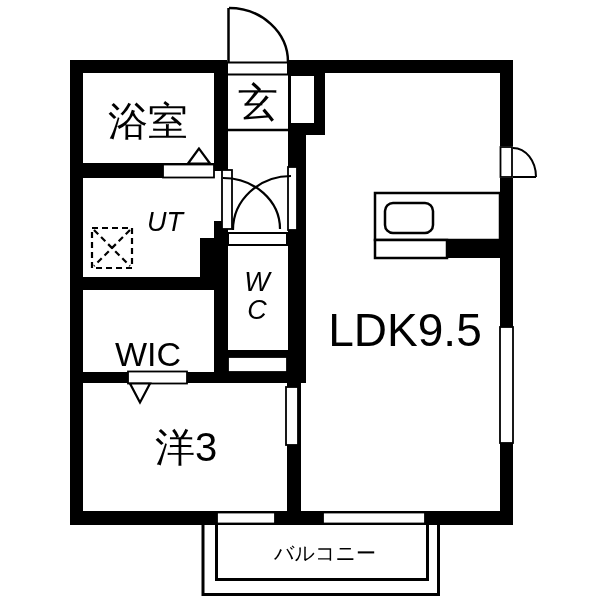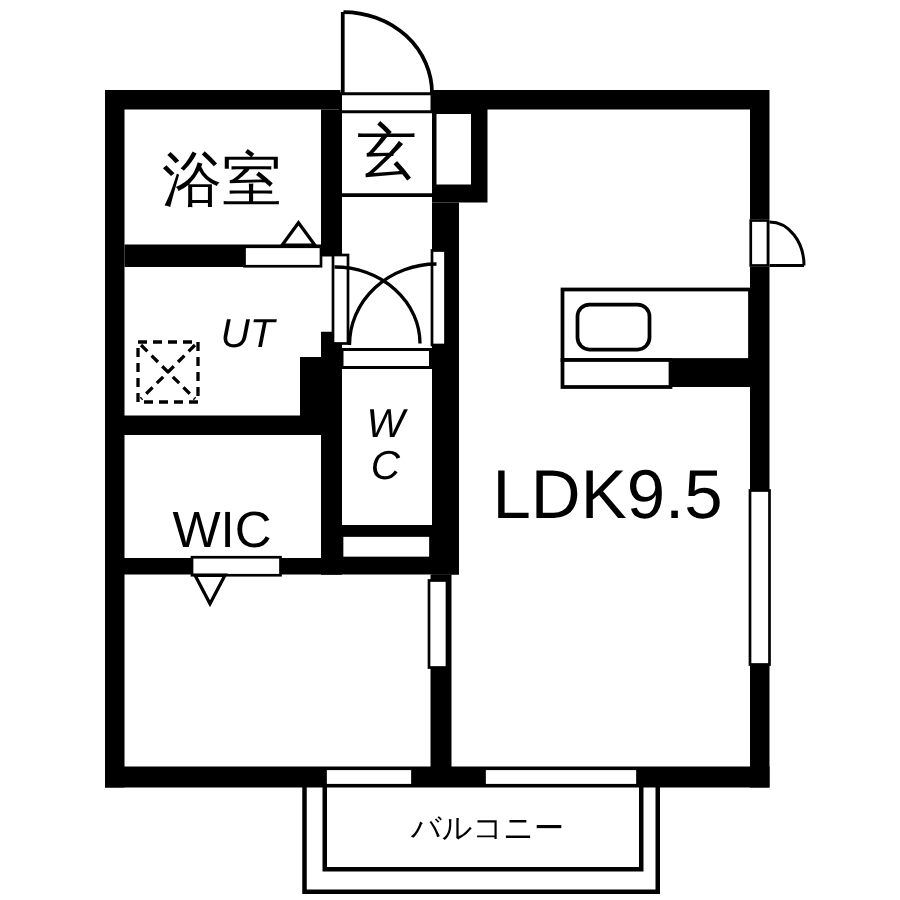--- a/index.html
+++ b/index.html
@@ -91,15 +91,16 @@
     <path d="M 203,524.5 V 594.5 H 438.5 V 524.5" fill="none" stroke="#000" stroke-width="3"></path>
     <path d="M 216.5,524.5 V 579.5 H 427.5 V 524.5" fill="none" stroke="#000" stroke-width="3"></path>
   </svg>
 
   <div class="room-label fs40" style="left:148px;top:121px;">浴室</div>
   <div class="room-label fs40" style="left:258px;top:102px;">玄</div>
   <div class="room-label fs42" style="left:165px;top:223px;">UT</div>
   <div class="room-label fs42" style="left:257px;top:297px;">W
 C</div>
   <div class="room-label fs34" style="left:148px;top:330px;margin-top:24px;">WIC</div>
+  <div class="room-label fs40" style="left:186px;top:447px;">洋3</div>
   <div class="room-label fs46" style="left:405px;top:330px;text-align:right;">LDK9.5</div>
   <div class="room-label fs30" style="left:325px;top:553px;">バルコニー</div>
 </div>
 
 </body></html>

